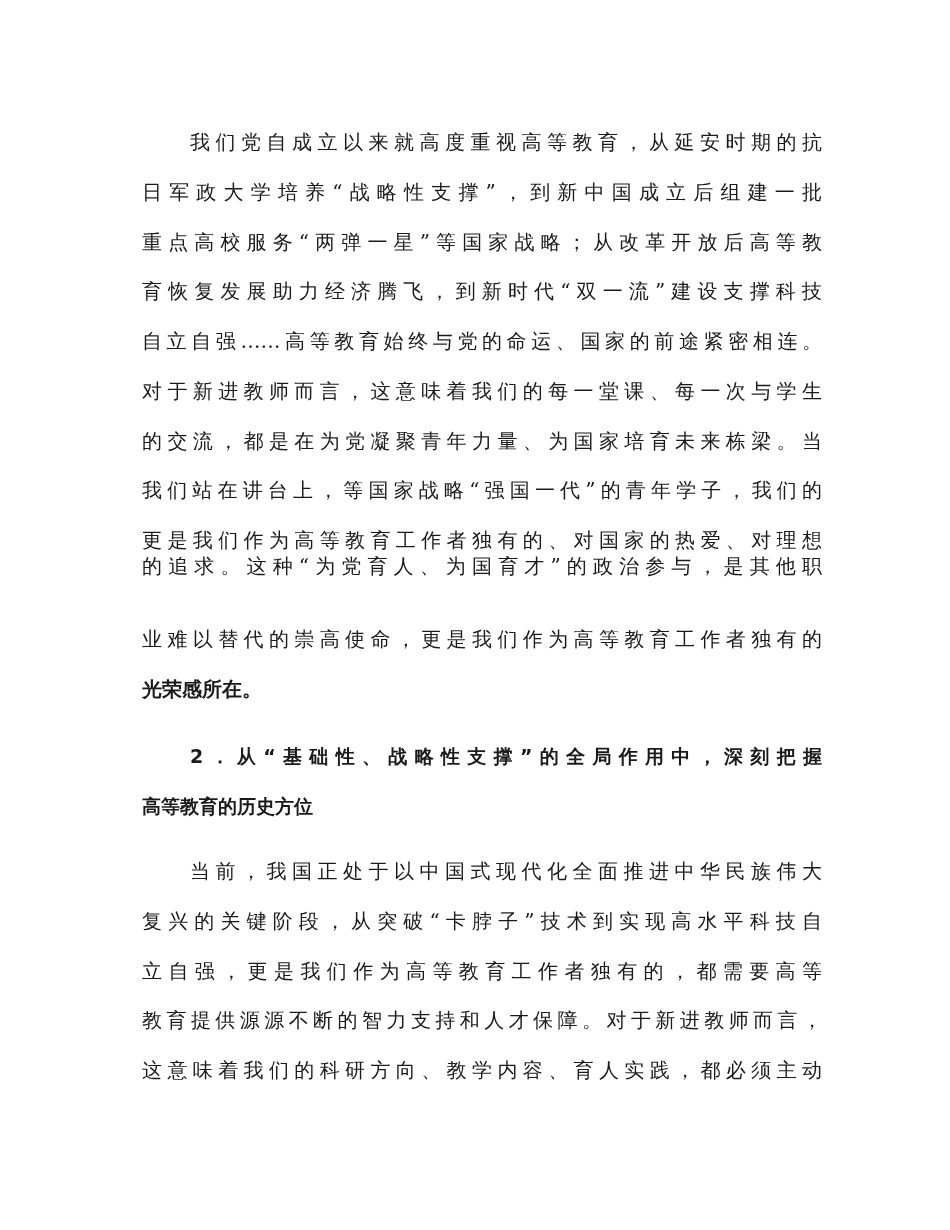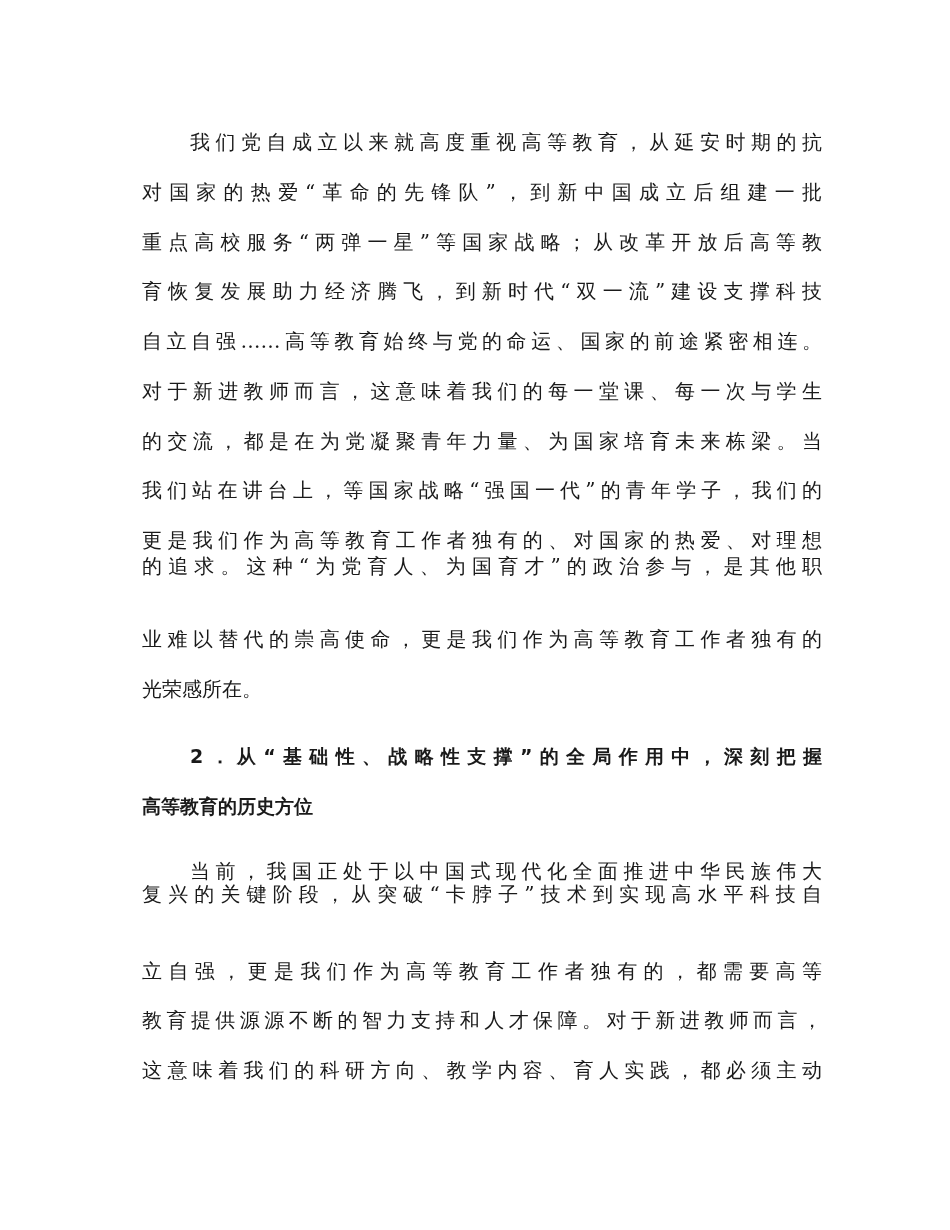--- a/index.html
+++ b/index.html
@@ -32,53 +32,54 @@
       text-align: justify;
       text-align-last: justify;
       letter-spacing: 0;
     }
     .line.indent {
       padding-left: 48px;
       width: 632px;
     }
     .line.last {
       text-align-last: left;
+      font-weight: bold;
     }
     .line.heading {
       font-family: "DejaVu Sans", "Liberation Sans", sans-serif;
       font-weight: bold;
       font-size: 19px;
     }
   </style>
 </head>
 <body>
 
 <div class="page">
 
   <div>
     <div class="line indent" style="top:122px">我们党自成立以来就高度重视高等教育，从延安时期的抗</div>
-    <div class="line" style="top:172px">对国家的热爱“革命的先锋队”，到新中国成立后组建一批</div>
+    <div class="line" style="top:172px">日军政大学培养“战略性支撑”，到新中国成立后组建一批</div>
     <div class="line" style="top:222px">重点高校服务“两弹一星”等国家战略；从改革开放后高等教</div>
     <div class="line" style="top:271px">育恢复发展助力经济腾飞，到新时代“双一流”建设支撑科技</div>
     <div class="line" style="top:321px">自立自强……高等教育始终与党的命运、国家的前途紧密相连。</div>
     <div class="line" style="top:371px">对于新进教师而言，这意味着我们的每一堂课、每一次与学生</div>
     <div class="line" style="top:421px">的交流，都是在为党凝聚青年力量、为国家培育未来栋梁。当</div>
     <div class="line" style="top:470px">我们站在讲台上，等国家战略“强国一代”的青年学子，我们的</div>
     <div class="line" style="top:520px">更是我们作为高等教育工作者独有的、对国家的热爱、对理想</div>
     <div class="line" style="top:546px">的追求。这种“为党育人、为国育才”的政治参与，是其他职</div>
     <div class="line" style="top:619px">业难以替代的崇高使命，更是我们作为高等教育工作者独有的</div>
     <div class="line last" style="top:669px">光荣感所在。</div>
   </div>
 
   <div>
     <div class="line indent heading" style="top:736px">2．从“基础性、战略性支撑”的全局作用中，深刻把握</div>
     <div class="line heading last" style="top:786px">高等教育的历史方位</div>
   </div>
 
   <div>
     <div class="line indent" style="top:851px">当前，我国正处于以中国式现代化全面推进中华民族伟大</div>
-    <div class="line" style="top:874px">复兴的关键阶段，从突破“卡脖子”技术到实现高水平科技自</div>
+    <div class="line" style="top:901px">复兴的关键阶段，从突破“卡脖子”技术到实现高水平科技自</div>
     <div class="line" style="top:951px">立自强，更是我们作为高等教育工作者独有的，都需要高等</div>
     <div class="line" style="top:1000px">教育提供源源不断的智力支持和人才保障。对于新进教师而言，</div>
     <div class="line" style="top:1050px">这意味着我们的科研方向、教学内容、育人实践，都必须主动</div>
   </div>
 
 </div>
 
 </body></html>

